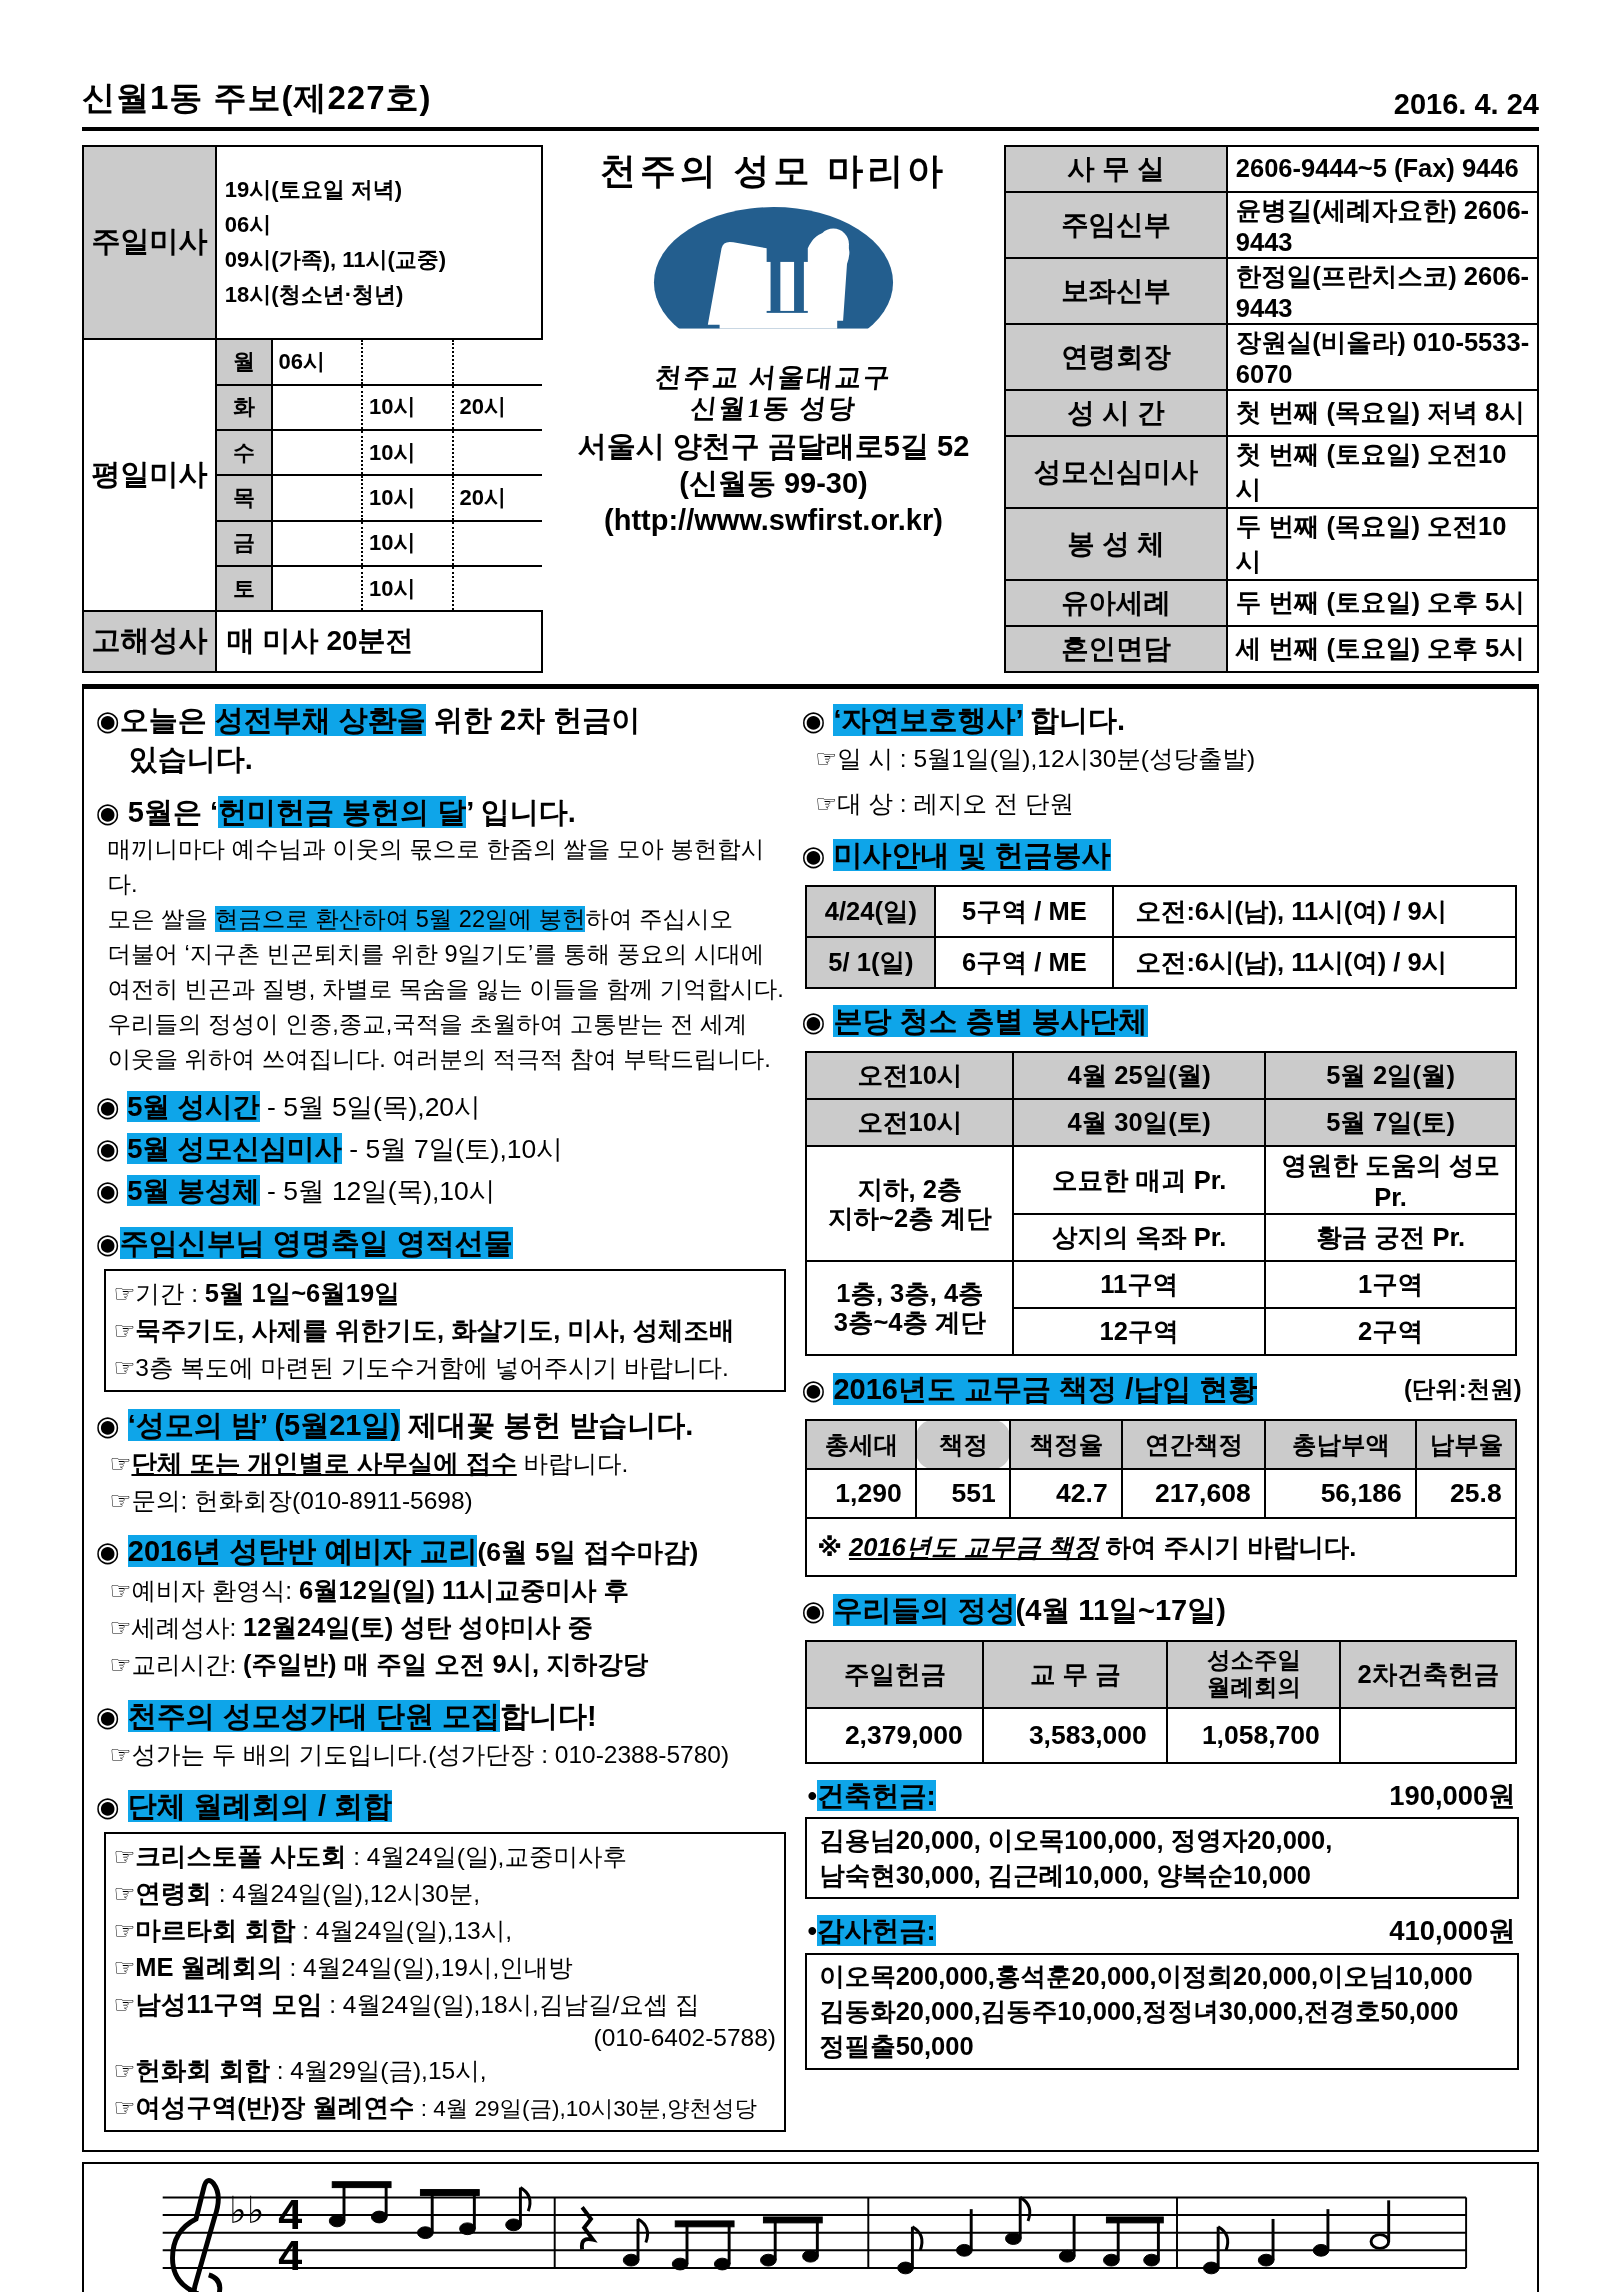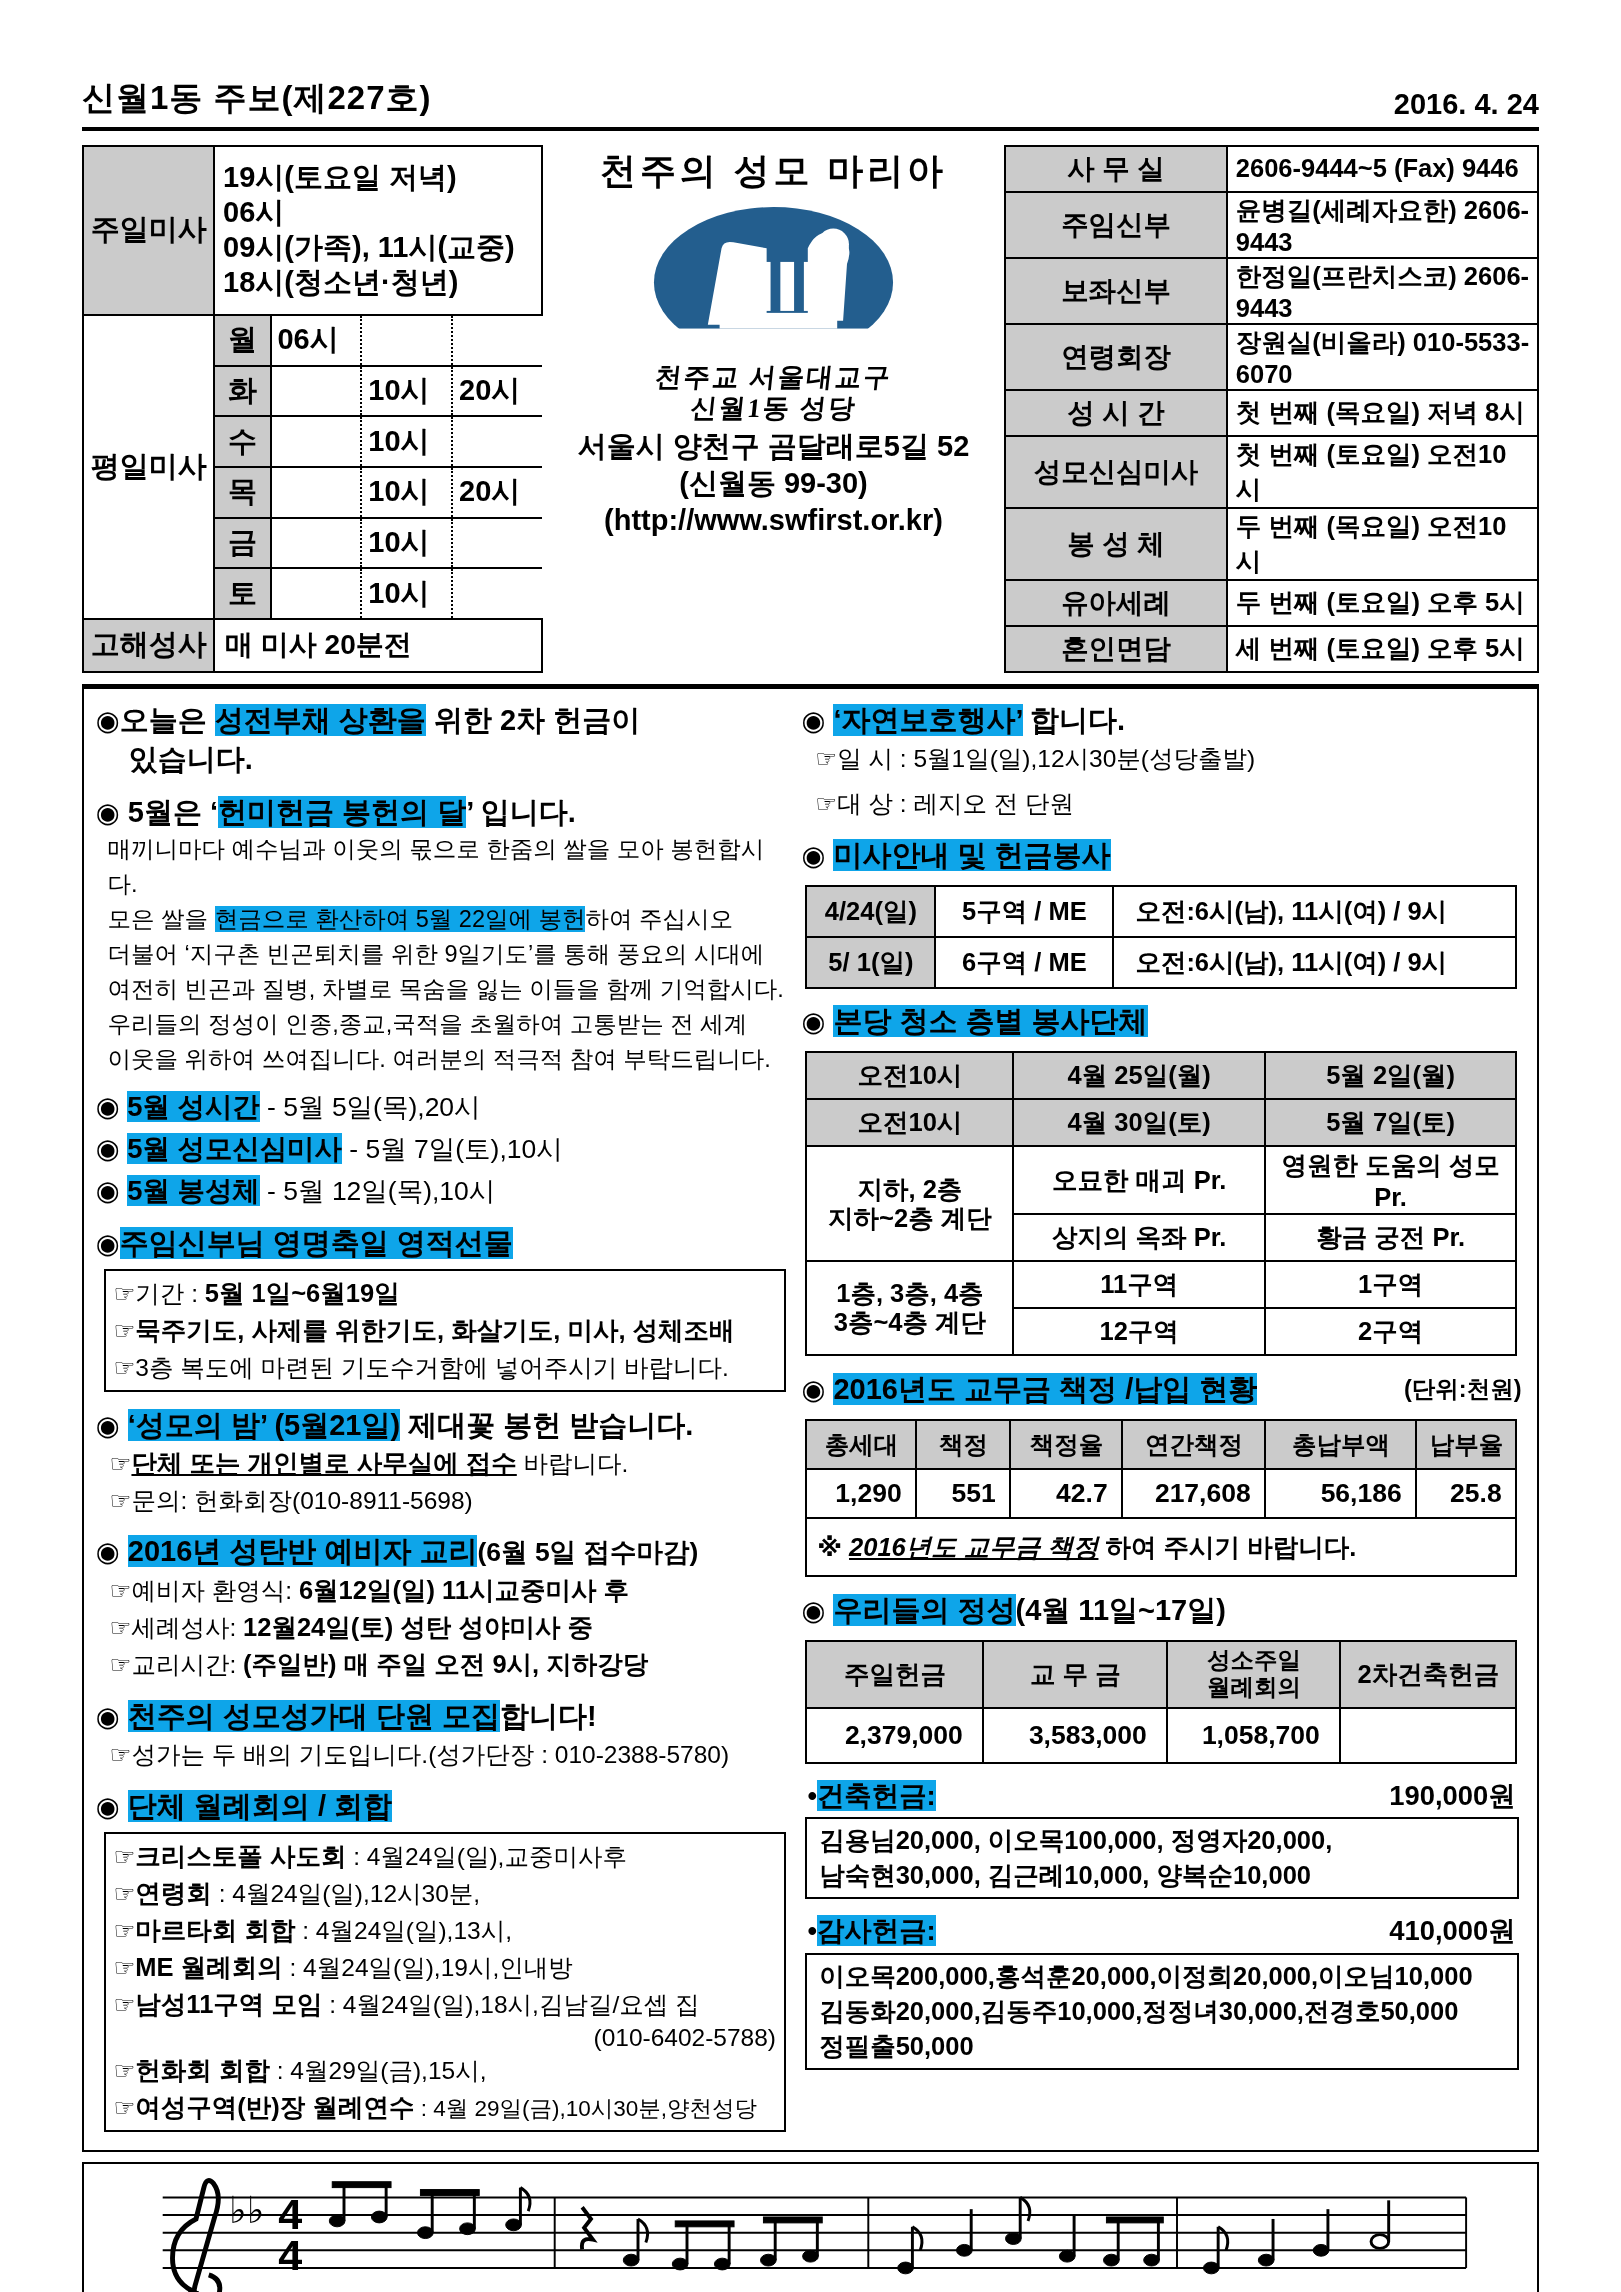--- a/index.html
+++ b/index.html
@@ -9,21 +9,21 @@
   .masthead{display:flex;justify-content:space-between;align-items:flex-end;}
   .mast-title{font-size:33px;font-weight:bold;letter-spacing:1px;}
   .mast-date{font-size:29px;font-weight:600;}
   .mast-rule{border-bottom:4.9px solid #000;margin-top:5.9px;}
   .headrow{display:flex;justify-content:space-between;margin-top:13.7px;align-items:stretch;}
   table{border-collapse:collapse;}
   td{border:2px solid #000;}
   .gray{background:#cbcbcb;}
   
   .mt{width:461px;font-weight:bold;}
-  .mt td{font-size:29px;}
+  .mt td{font-size:22px;}
   .mt .lbl{width:147px;text-align:center;font-size:29px;}
   .mt .sun{padding:5.9px 7.8px;line-height:35px;}
   .mt .wk{width:147px;text-align:center;font-size:29px;background:#fff;}
   .mt .day{width:57px;text-align:center;background:#cbcbcb;}
   .mt .tc{border-left:none;border-right:none;padding:2px 5.9px;width:86px;}
   .mt .dot{border-left:2px dotted #000;}
   .mt .conf{padding:3.9px 9.8px;font-size:28px;}
   
   .cb{width:421px;text-align:center;}
   .church-title{font-size:36px;font-weight:bold;letter-spacing:3.9px;margin-top:2px;}
@@ -353,21 +353,21 @@
         </table>
 
       <div class="sec" style="display:flex;justify-content:space-between;align-items:flex-end;">
         <span><span class="bullet">◉</span> <span class="hl">2016년도 교무금 책정 /납입 현황</span></span>
         <span class="unit">(단위:천원)</span>
       </div>
       <table class="rt due">
         <tbody>
             <tr>
           <td class="hd gray" style="width:106px;">총세대</td>
-          <td class="hd gray" style="width:90px;">책정</td>
+          <td class="hd gray" style="width:90px;border-radius:17px;">책정</td>
           <td class="hd gray" style="width:108px;">책정율</td>
           <td class="hd gray" style="width:139px;">연간책정</td>
           <td class="hd gray" style="width:147px;">총납부액</td>
           <td class="hd gray">납부율</td>
         </tr>
         <tr>
           <td class="val">1,290</td>
           <td class="val">551</td>
           <td class="val">42.7</td>
           <td class="val">217,608</td>

